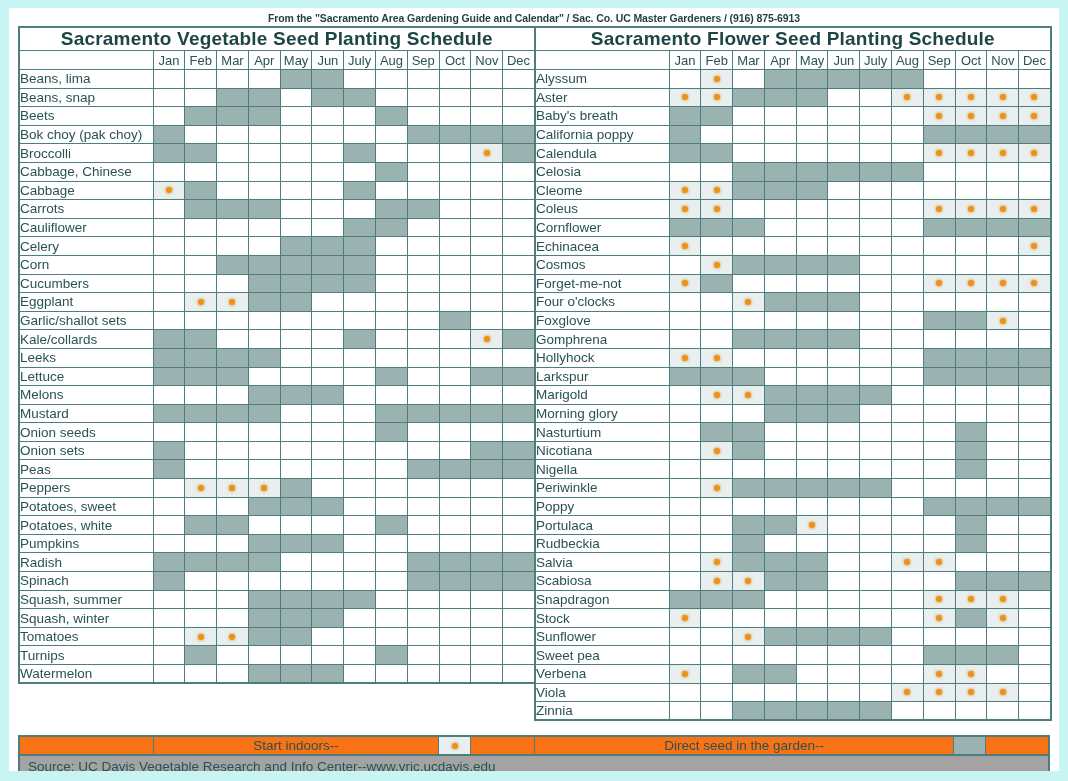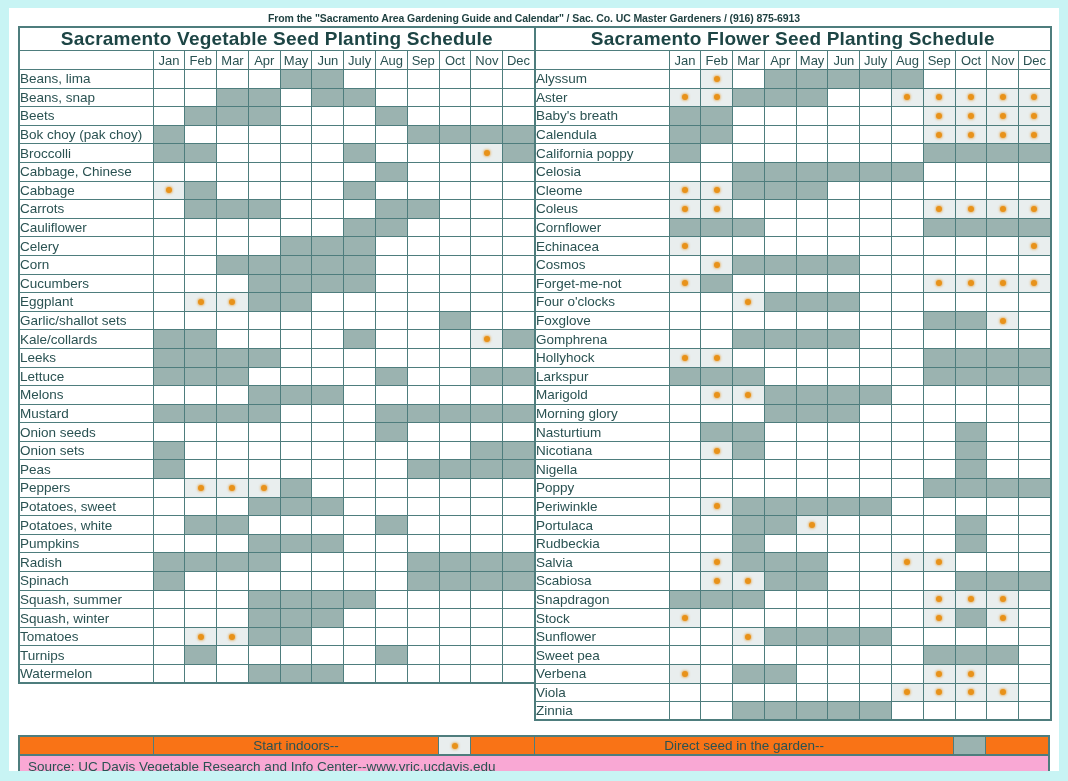--- a/index.html
+++ b/index.html
@@ -178,21 +178,21 @@
     width: 1032px;
     height: 22px;
     border: 2px solid #4e7d7d;
     border-top: none;
     box-sizing: border-box;
     display: flex;
     align-items: center;
     padding-left: 8px;
     font-size: 13.5px;
     color: #2a5252;
-    background: #f9a8d4;
+    background: #a3a3a3;
   }
 </style>
 </head>
 <body>
 
 <div id="page">
   <div id="sheet">
 
     <div class="credit">From the "Sacramento Area Gardening Guide and Calendar" / Sac. Co. UC Master Gardeners / (916) 875-6913</div>
 
@@ -811,50 +811,50 @@
                 <td class="cell"></td>
                 <td class="cell"></td>
                 <td class="cell"></td>
                 <td class="cell"></td>
                 <td class="cell indoor"></td>
                 <td class="cell indoor"></td>
                 <td class="cell indoor"></td>
                 <td class="cell indoor"></td>
               </tr>
               <tr>
+                <td class="row-name">California poppy</td>
+                <td class="cell direct"></td>
+                <td class="cell"></td>
+                <td class="cell"></td>
+                <td class="cell"></td>
+                <td class="cell"></td>
+                <td class="cell"></td>
+                <td class="cell"></td>
+                <td class="cell"></td>
+                <td class="cell direct"></td>
+                <td class="cell direct"></td>
+                <td class="cell direct"></td>
+                <td class="cell direct"></td>
+              </tr>
+              <tr>
                 <td class="row-name">Calendula</td>
                 <td class="cell direct"></td>
                 <td class="cell direct"></td>
                 <td class="cell"></td>
                 <td class="cell"></td>
                 <td class="cell"></td>
                 <td class="cell"></td>
                 <td class="cell"></td>
                 <td class="cell"></td>
                 <td class="cell indoor"></td>
                 <td class="cell indoor"></td>
                 <td class="cell indoor"></td>
                 <td class="cell indoor"></td>
               </tr>
               <tr>
-                <td class="row-name">California poppy</td>
-                <td class="cell direct"></td>
-                <td class="cell"></td>
-                <td class="cell"></td>
-                <td class="cell"></td>
-                <td class="cell"></td>
-                <td class="cell"></td>
-                <td class="cell"></td>
-                <td class="cell"></td>
-                <td class="cell direct"></td>
-                <td class="cell direct"></td>
-                <td class="cell direct"></td>
-                <td class="cell direct"></td>
-              </tr>
-              <tr>
                 <td class="row-name">Celosia</td>
                 <td class="cell"></td>
                 <td class="cell"></td>
                 <td class="cell direct"></td>
                 <td class="cell direct"></td>
                 <td class="cell direct"></td>
                 <td class="cell direct"></td>
                 <td class="cell direct"></td>
                 <td class="cell direct"></td>
                 <td class="cell"></td>
@@ -1096,48 +1096,48 @@
                 <td class="cell"></td>
                 <td class="cell"></td>
                 <td class="cell"></td>
                 <td class="cell"></td>
                 <td class="cell"></td>
                 <td class="cell direct"></td>
                 <td class="cell"></td>
                 <td class="cell"></td>
               </tr>
               <tr>
+                <td class="row-name">Periwinkle</td>
+                <td class="cell"></td>
+                <td class="cell indoor"></td>
+                <td class="cell direct"></td>
+                <td class="cell direct"></td>
+                <td class="cell direct"></td>
+                <td class="cell direct"></td>
+                <td class="cell direct"></td>
+                <td class="cell"></td>
+                <td class="cell"></td>
+                <td class="cell"></td>
+                <td class="cell"></td>
+                <td class="cell"></td>
+              </tr>
+              <tr>
                 <td class="row-name">Poppy</td>
                 <td class="cell"></td>
                 <td class="cell"></td>
                 <td class="cell"></td>
                 <td class="cell"></td>
                 <td class="cell"></td>
                 <td class="cell"></td>
                 <td class="cell"></td>
                 <td class="cell"></td>
                 <td class="cell direct"></td>
                 <td class="cell direct"></td>
                 <td class="cell direct"></td>
                 <td class="cell direct"></td>
-              </tr>
-              <tr>
-                <td class="row-name">Periwinkle</td>
-                <td class="cell"></td>
-                <td class="cell indoor"></td>
-                <td class="cell direct"></td>
-                <td class="cell direct"></td>
-                <td class="cell direct"></td>
-                <td class="cell direct"></td>
-                <td class="cell direct"></td>
-                <td class="cell"></td>
-                <td class="cell"></td>
-                <td class="cell"></td>
-                <td class="cell"></td>
-                <td class="cell"></td>
               </tr>
               <tr>
                 <td class="row-name">Portulaca</td>
                 <td class="cell"></td>
                 <td class="cell"></td>
                 <td class="cell direct"></td>
                 <td class="cell direct"></td>
                 <td class="cell indoor"></td>
                 <td class="cell"></td>
                 <td class="cell"></td>

